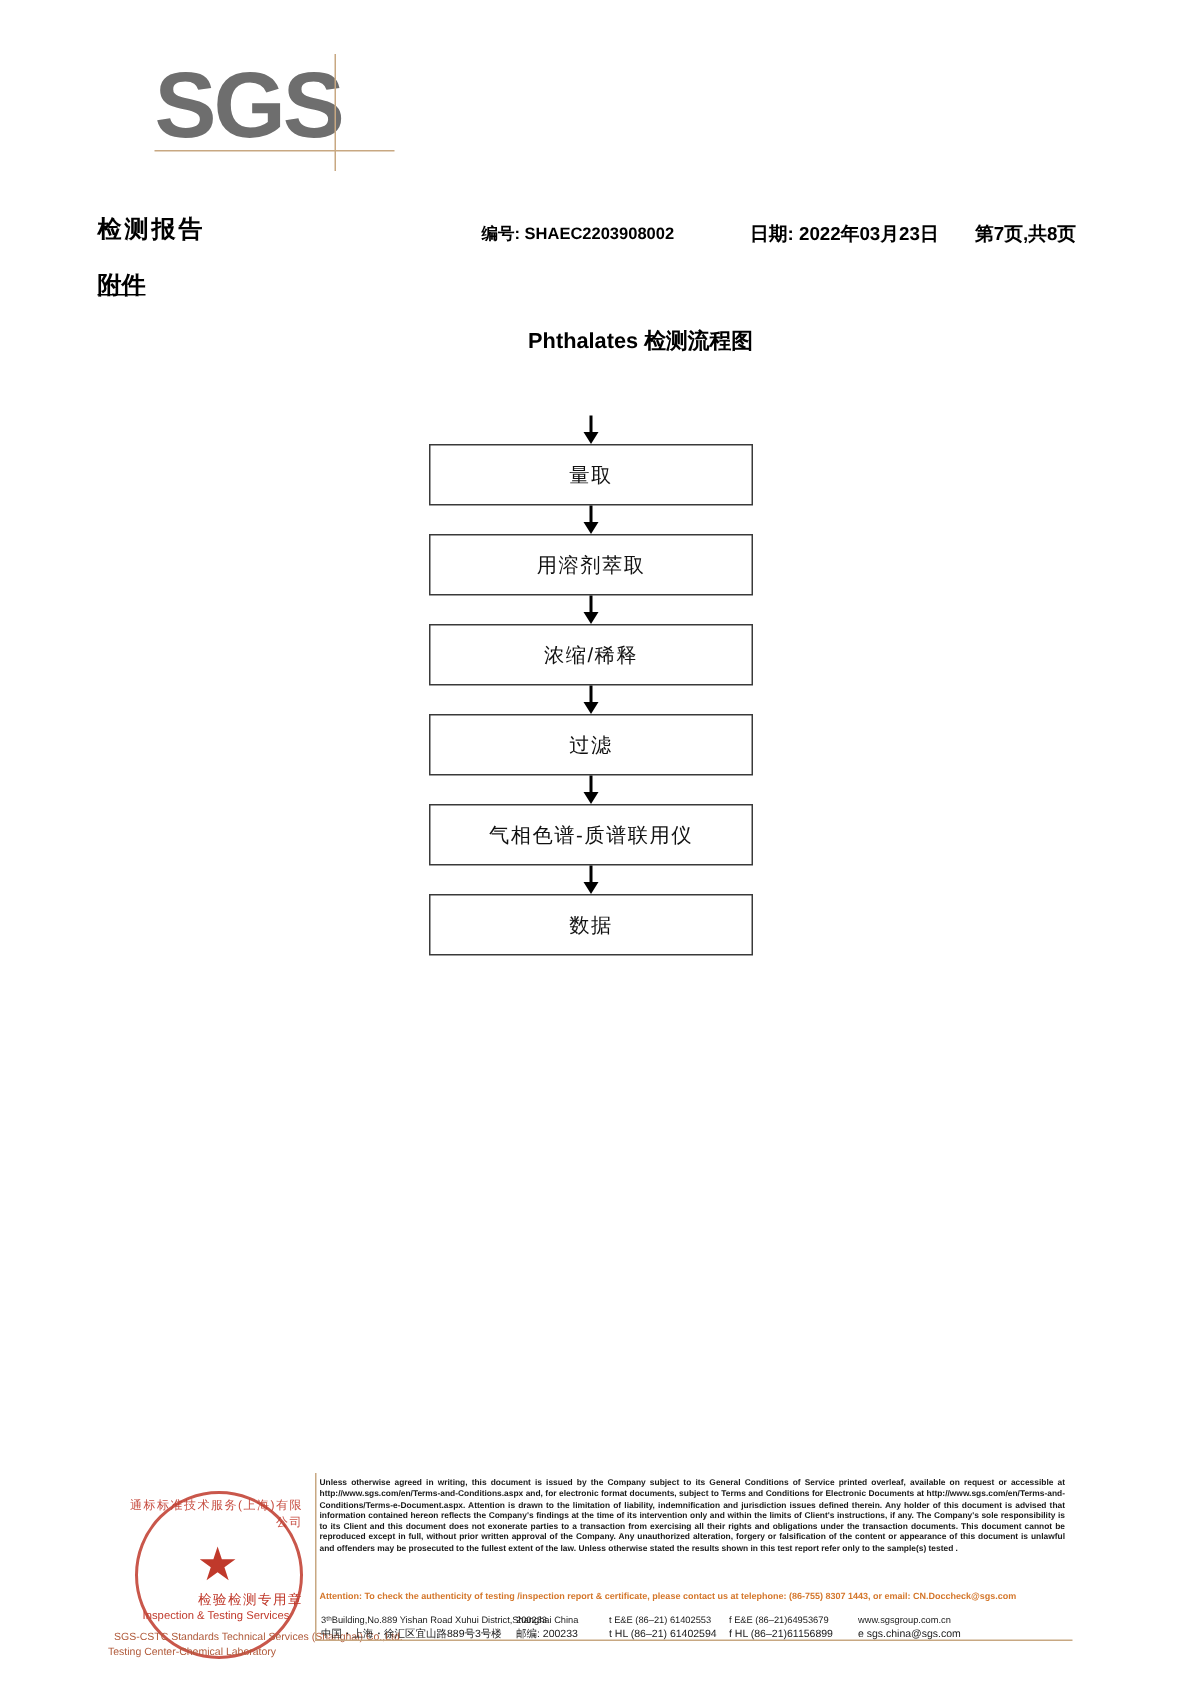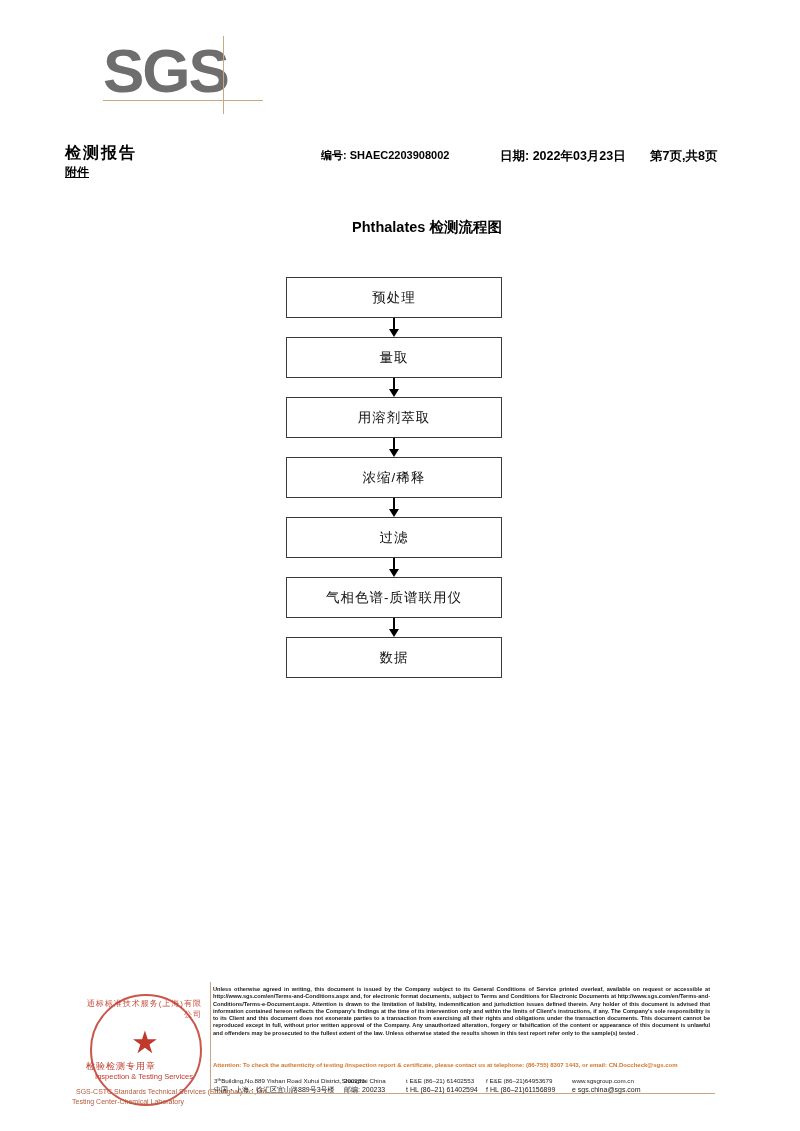--- a/index.html
+++ b/index.html
@@ -67,22 +67,22 @@
     position: absolute;
     left: 65px;
     top: 143px;
     font-size: 16px;
     font-weight: bold;
     letter-spacing: 2px;
   }
   .hdr-sub {
     position: absolute;
     left: 65px;
-    top: 164px;
-    font-size: 12px;
+    top: 180px;
+    font-size: 16px;
     font-weight: bold;
     text-decoration: underline;
   }
   .hdr-no {
     position: absolute;
     left: 285px;
     top: 148px;
     font-size: 11px;
     font-weight: bold;
     white-space: nowrap;
@@ -201,21 +201,21 @@
     font-size: 8px;
     color: #c0392b;
     letter-spacing: 1px;
     opacity: .9;
   }
   .seal-cn {
     position: absolute;
     left: 0;
     top: 68px;
     width: 116px;
-    text-align: left;
+    text-align: right;
     font-size: 9px;
     color: #c0392b;
     letter-spacing: 1px;
   }
   .seal-en {
     position: absolute;
     left: 0;
     top: 80px;
     width: 116px;
     text-align: center;
@@ -330,21 +330,20 @@
     <div class="hdr-sub">附件</div>
     <div class="hdr-no">编号: SHAEC2203908002</div>
     <div class="hdr-date">日期: 2022年03月23日</div>
     <div class="hdr-page">第7页,共8页</div>
   </div>
 
   <div class="flow-title">Phthalates 检测流程图</div>
 
   <div class="flow">
 
-    <div class="fbox">预处理</div>
     <div class="farrow">
       <div class="shaft"></div>
         <div class="head"></div>
     </div>
 
     <div class="fbox">量取</div>
     <div class="farrow">
       <div class="shaft"></div>
         <div class="head"></div>
     </div>

